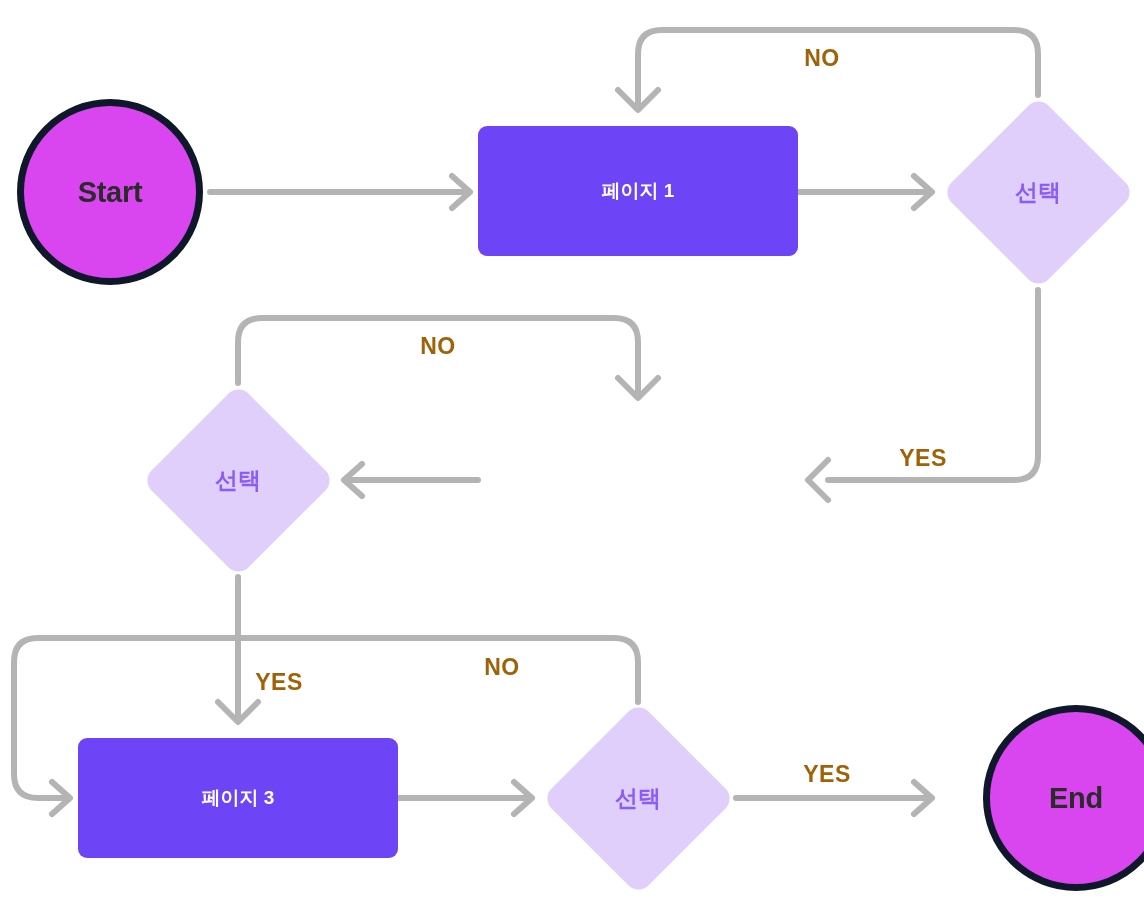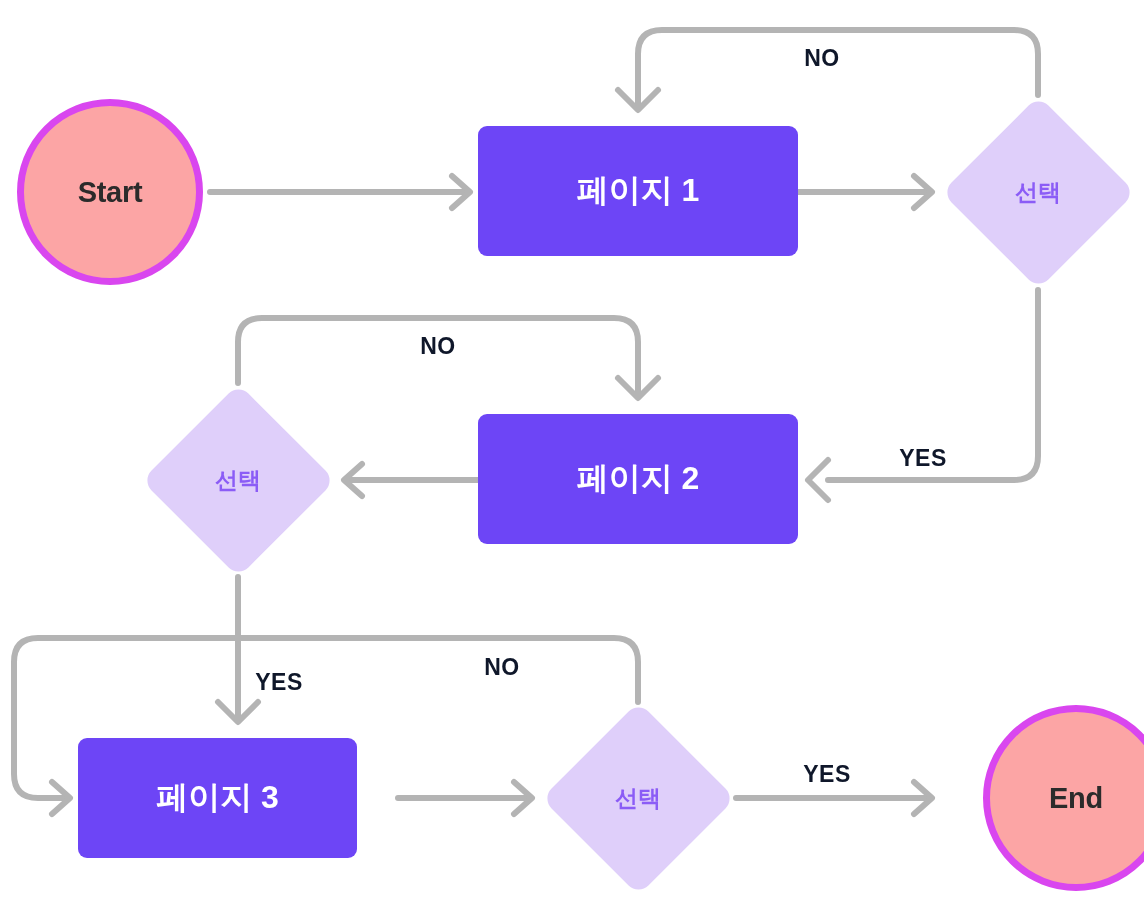--- a/index.html
+++ b/index.html
@@ -26,36 +26,36 @@
   }
   .node {
     position: absolute;
     display: flex;
     align-items: center;
     justify-content: center;
     box-sizing: border-box;
   }
   .node-terminal {
     border-radius: 50%;
-    border: 7px solid #d946ef;
-    background: #fca5a5;
+    border: 7px solid #0f172a;
+    background: #d946ef;
   }
   .node-terminal .node-label {
     color: #2b2b2b;
     font-size: 29px;
     font-weight: bold;
     letter-spacing: -0.3px;
   }
   .node-process {
     background: #6d45f6;
     border-radius: 9px;
   }
   .node-process .node-label {
     color: #ffffff;
-    font-size: 32px;
+    font-size: 19px;
     font-weight: bold;
   }
   .node-decision {
     background: transparent;
   }
   .node-decision .diamond-shape {
     position: absolute;
     left: 50%;
     top: 50%;
     width: 137px;
@@ -68,21 +68,21 @@
   }
   .node-decision .node-label {
     position: relative;
     color: #8b5cf6;
     font-size: 23px;
     font-weight: bold;
     z-index: 2;
   }
   .edge-label {
     position: absolute;
-    color: #0f172a;
+    color: #a16207;
     font-size: 23px;
     font-weight: bold;
     letter-spacing: 0.5px;
     white-space: nowrap;
     transform: translate(-50%, -50%);
   }
 </style>
 </head>
 <body>
 
@@ -147,30 +147,27 @@
 
   <div class="node node-process" style="left:478px; top:126px; width:320px; height:130px;">
     <span class="node-label">페이지 1</span>
   </div>
 
   <div class="node node-decision" style="left:941px; top:95px; width:194px; height:194px;">
     <span class="diamond-shape"></span>
     <span class="node-label">선택</span>
   </div>
 
-  <div class="node node-process" style="left:478px; top:414px; width:320px; height:130px;">
-    <span class="node-label">페이지 2</span>
-  </div>
 
   <div class="node node-decision" style="left:141px; top:383px; width:194px; height:194px;">
     <span class="diamond-shape"></span>
     <span class="node-label">선택</span>
   </div>
 
-  <div class="node node-process" style="left:78px; top:738px; width:279px; height:120px;">
+  <div class="node node-process" style="left:78px; top:738px; width:320px; height:120px;">
     <span class="node-label">페이지 3</span>
   </div>
 
   <div class="node node-decision" style="left:541px; top:701px; width:194px; height:194px;">
     <span class="diamond-shape"></span>
     <span class="node-label">선택</span>
   </div>
 
   <div class="node node-terminal" style="left:983px; top:705px; width:186px; height:186px;">
     <span class="node-label">End</span>

